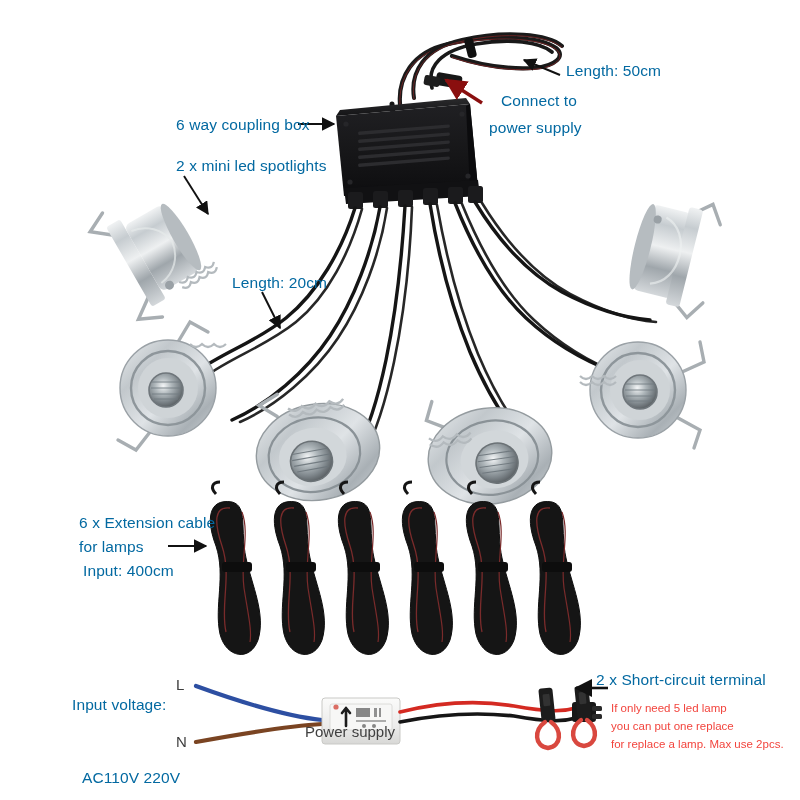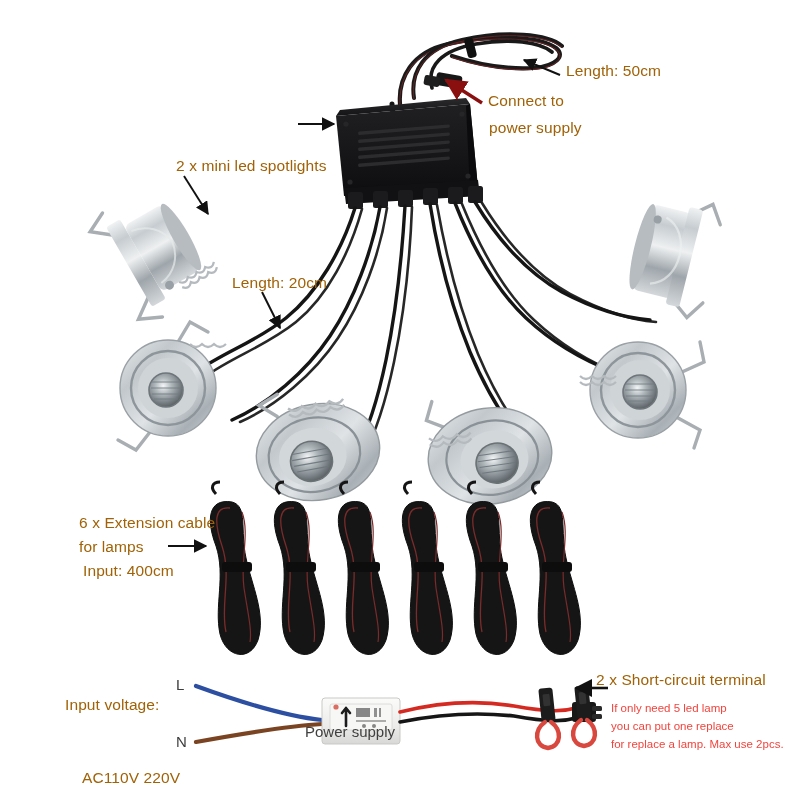--- a/index.html
+++ b/index.html
@@ -25,21 +25,21 @@
   #art-layer {
     position: absolute;
     inset: 0;
     width: 800px;
     height: 800px;
   }
   .label {
     position: absolute;
     font-family: "Liberation Sans", sans-serif;
     font-size: 15.5px;
-    color: #a16207;
+    color: #0369a1;
     white-space: nowrap;
     line-height: 1.45;
     letter-spacing: 0.1px;
   }
   .label.small-note {
     font-size: 11.5px;
     color: #f2443d;
     line-height: 1.45;
     letter-spacing: 0;
     text-align: center;
@@ -51,27 +51,27 @@
   }
   .ps-tag {
     position: absolute;
     font-size: 15px;
     color: #404040;
     white-space: nowrap;
   }
   .lbl-coupling { left: 176px; top: 114px; }
   .lbl-spotlights { left: 176px; top: 155px; }
   .lbl-len50 { left: 566px; top: 60px; }
-  .lbl-connect1 { left: 488px; top: 90px; }
+  .lbl-connect1 { left: 501px; top: 90px; }
   .lbl-connect2 { left: 489px; top: 117px; }
   .lbl-len20 { left: 232px; top: 272px; }
   .lbl-ext1 { left: 79px; top: 512px; }
   .lbl-ext2 { left: 79px; top: 536px; }
   .lbl-ext3 { left: 83px; top: 560px; }
-  .lbl-input1 { left: 65px; top: 694px; }
+  .lbl-input1 { left: 72px; top: 694px; }
   .lbl-input2 { left: 82px; top: 722px; margin-top: 45px; }
   .lbl-term { left: 596px; top: 669px; }
   .lbl-note1 { left: 611px; top: 700px; }
   .lbl-note2 { left: 611px; top: 718px; }
   .lbl-note3 { left: 611px; top: 736px; }
   .tag-L { left: 176px; top: 676px; }
   .tag-N { left: 176px; top: 733px; }
   .tag-ps { left: 305px; top: 723px; }
 </style>
 </head>
@@ -404,20 +404,21 @@
       <line x1="298" y1="124" x2="334" y2="124" stroke="#111111" stroke-width="1.9" marker-end="url(#arrowBlack)"></line>
       <line x1="184" y1="176" x2="208" y2="214" stroke="#111111" stroke-width="1.9" marker-end="url(#arrowBlack)"></line>
       <line x1="560" y1="75" x2="524" y2="60" stroke="#111111" stroke-width="1.9" marker-end="url(#arrowBlack)"></line>
       <line x1="482" y1="103" x2="446" y2="80" stroke="#8a0f0f" stroke-width="3.4" marker-end="url(#arrowRed)"></line>
       <line x1="262" y1="292" x2="280" y2="328" stroke="#111111" stroke-width="1.9" marker-end="url(#arrowBlack)"></line>
       <line x1="168" y1="546" x2="206" y2="546" stroke="#111111" stroke-width="1.9" marker-end="url(#arrowBlack)"></line>
       <line x1="608" y1="688" x2="576" y2="688" stroke="#111111" stroke-width="2.6" marker-end="url(#arrowBlack)"></line>
     </g>
   </svg>
 
+  <div class="label lbl-coupling">6 way coupling box</div>
 
   <div class="label lbl-spotlights">2 x mini led spotlights</div>
 
   <div class="label lbl-len50">Length: 50cm</div>
 
   <div class="label lbl-connect1">Connect to</div>
   <div class="label lbl-connect2">power supply</div>
 
   <div class="label lbl-len20">Length: 20cm</div>
 

